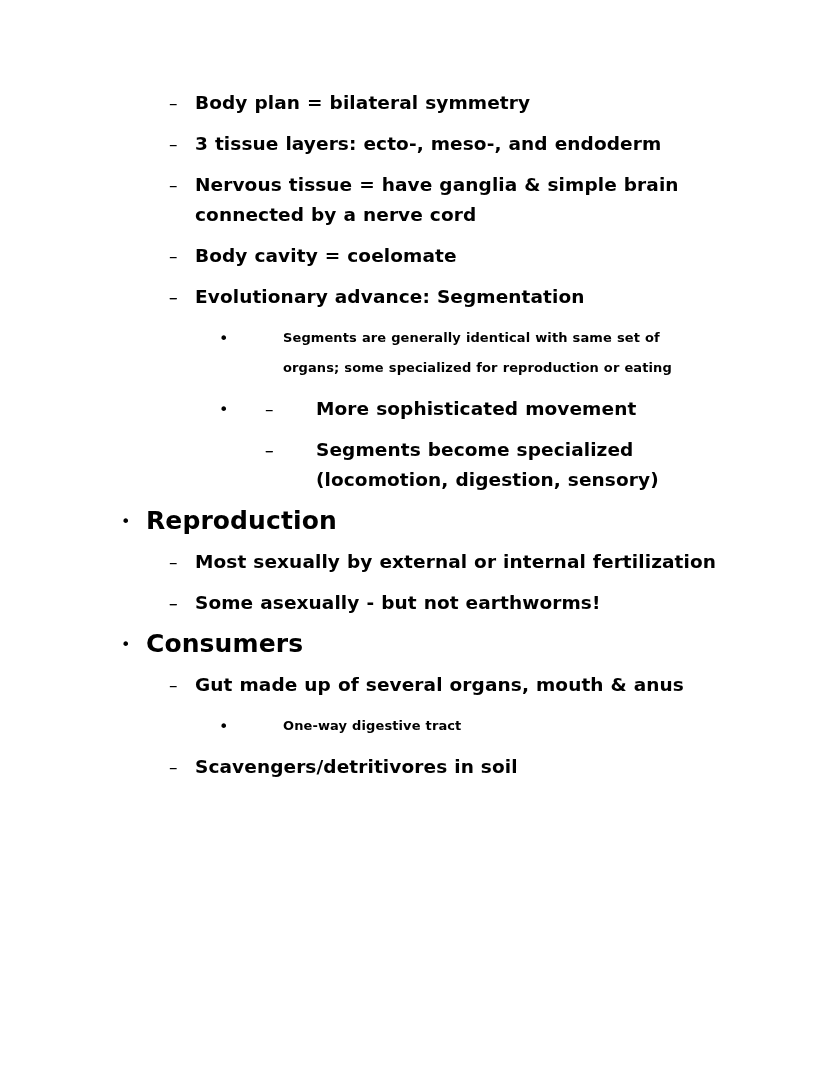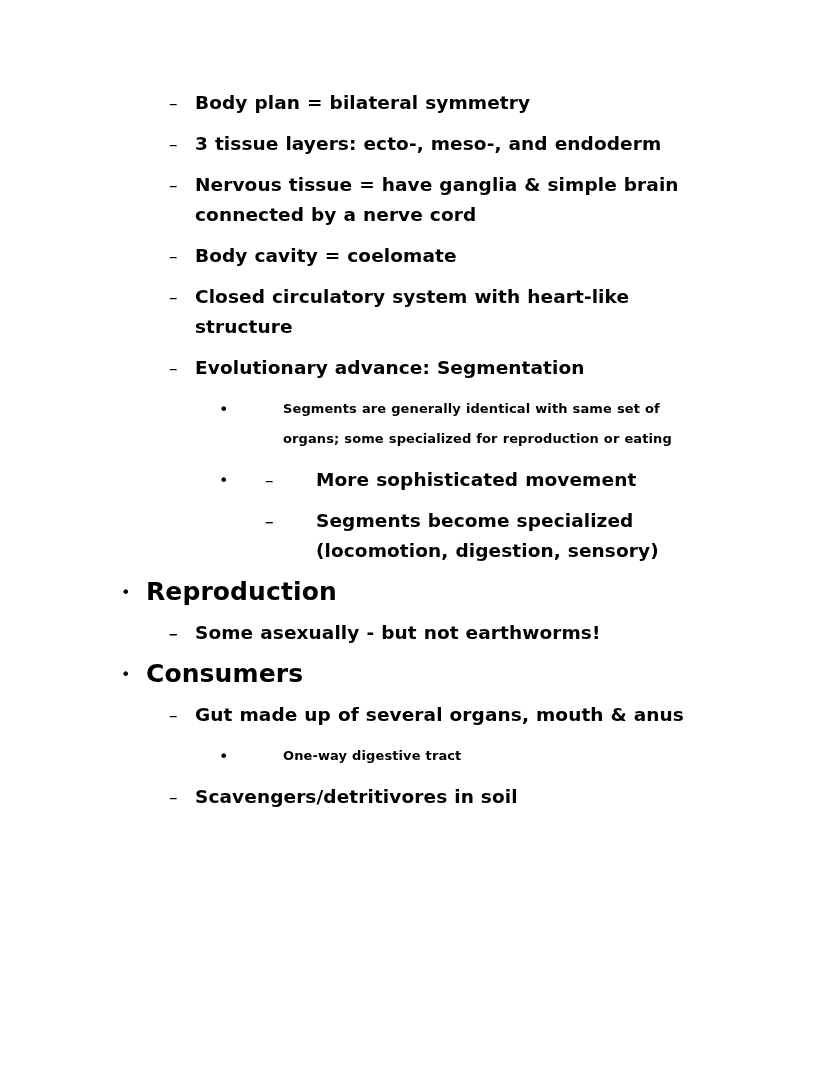--- a/index.html
+++ b/index.html
@@ -103,21 +103,20 @@
       <div class="item lvl2">
         <span class="marker">–</span>
         <span class="text">Nervous tissue = have ganglia &amp; simple brain connected by a nerve cord</span>
       </div>
       <div class="item lvl2">
         <span class="marker">–</span>
         <span class="text">Body cavity = coelomate</span>
       </div>
       <div class="item lvl2">
         <span class="marker">–</span>
-        <span class="text">Closed circulatory system with heart-like structure</span>
       </div>
       <div class="item lvl2">
         <span class="marker">–</span>
         <span class="text">Evolutionary advance: Segmentation</span>
       </div>
       <div class="item lvl3">
         <span class="marker">•</span>
         <span class="text">Segments are generally identical with same set of organs; some specialized for reproduction or eating</span>
       </div>
       <div class="item lvl3">
@@ -133,20 +132,21 @@
       <div class="item lvl4">
         <span class="marker">–</span>
         <span class="text">Segments become specialized (locomotion, digestion, sensory)</span>
       </div>
       <div class="item lvl1">
         <span class="marker">•</span>
         <span class="text">Reproduction</span>
       </div>
       <div class="item lvl2">
         <span class="marker">–</span>
+        <span class="text">Most sexually by external or internal fertilization</span>
       </div>
       <div class="item lvl2">
         <span class="marker">–</span>
       </div>
       <div class="item lvl2">
         <span class="marker">–</span>
         <span class="text">Some asexually - but not earthworms!</span>
       </div>
       <div class="item lvl1">
         <span class="marker">•</span>

